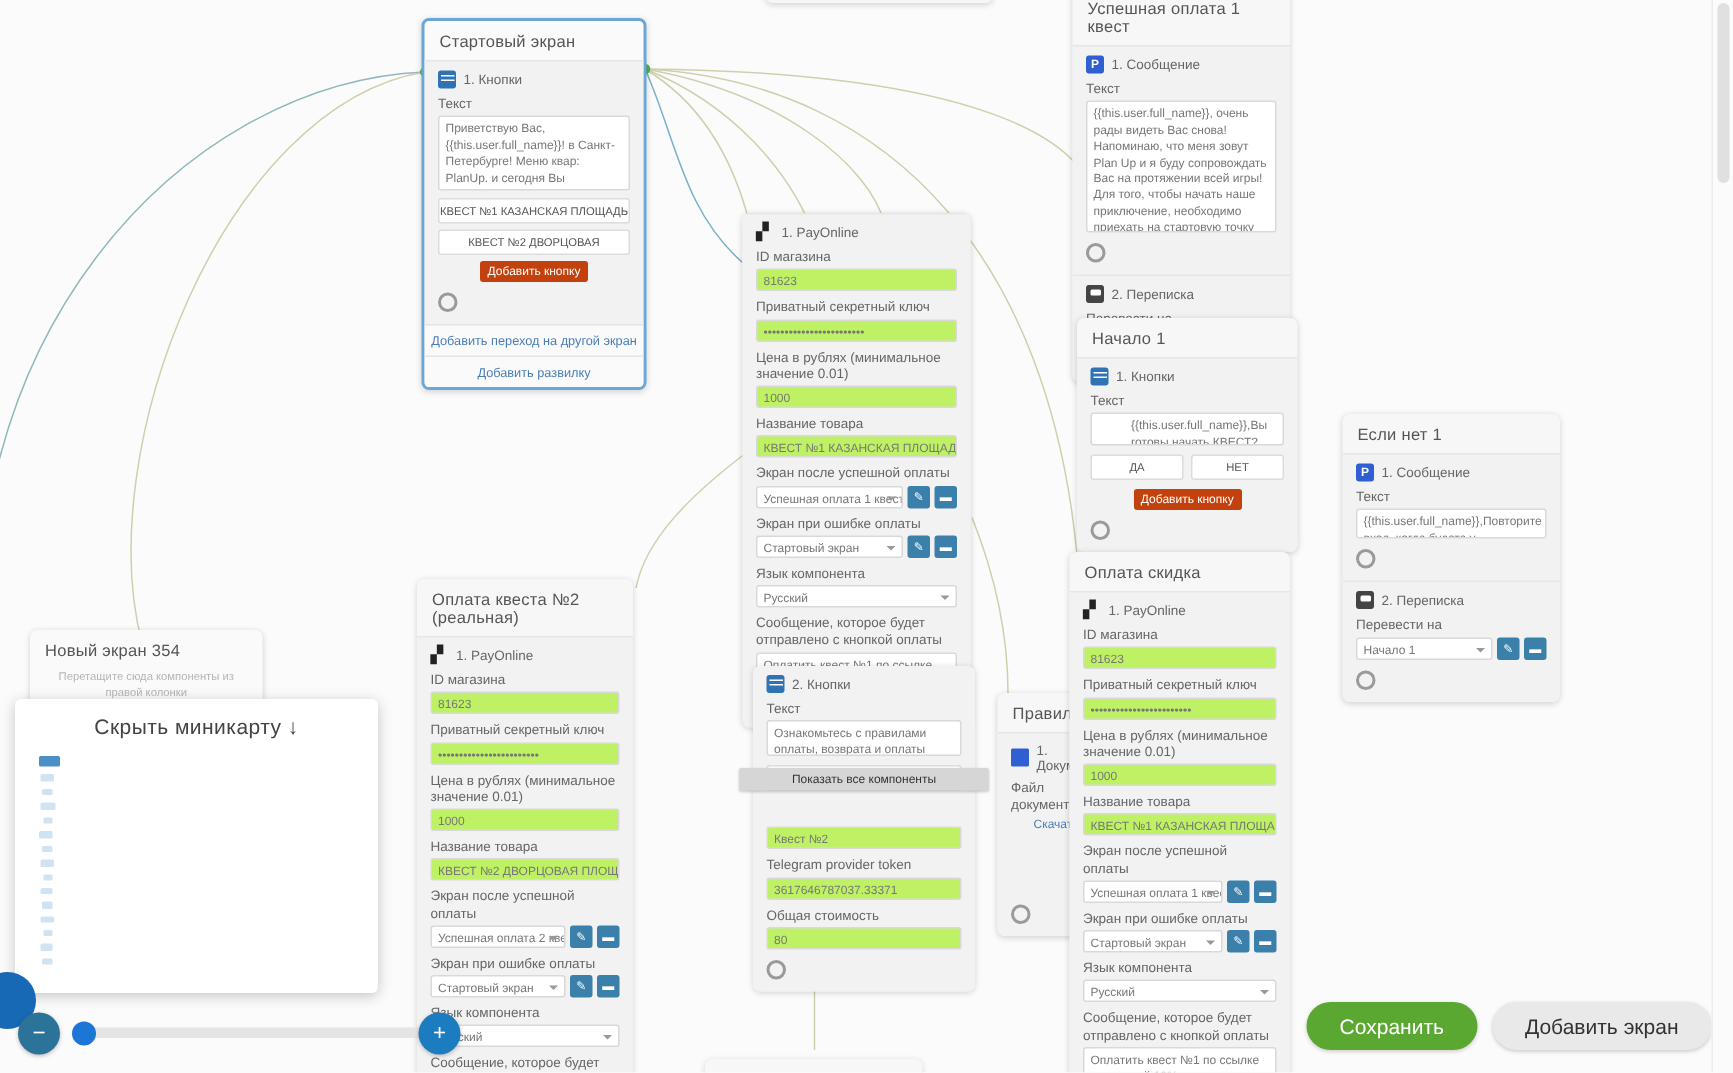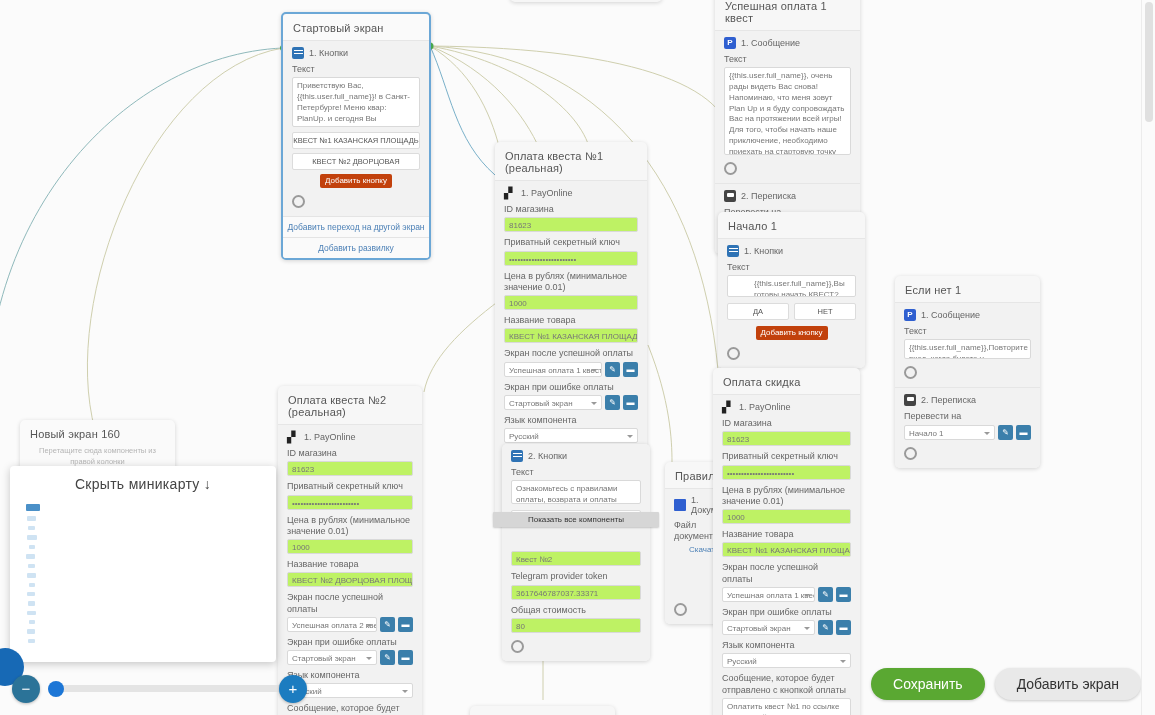--- a/index.html
+++ b/index.html
@@ -83,21 +83,21 @@
 
   
   #tooltip{
     position:absolute;background:#d6d6d6;color:#333;font-size:8px;
     padding:3px 10px;border-radius:1px;box-shadow:0 1px 2px rgba(0,0,0,.2);
     white-space:nowrap;
   }
 
   
   #minimap{
-    position:absolute;left:10px;top:466px;width:266px;height:196px;
+    position:absolute;left:10px;top:466px;width:242px;height:196px;
     background:#fff;border-radius:4px;box-shadow:0 2px 9px rgba(0,0,0,.22);
   }
   #minimap .mm-title{
     text-align:center;font-size:14px;color:#444;padding-top:10px;letter-spacing:.3px;
   }
   #mm-body{position:absolute;left:14px;top:36px;width:270px;height:148px;overflow:hidden;}
   .mm-dot{position:absolute;background:#cfe3f3;border-radius:1px;}
   .mm-sel{position:absolute;background:#4a90c8;border-radius:1px;}
 
   
@@ -181,21 +181,20 @@
         <div class="kbbtn">КВЕСТ №2 ДВОРЦОВАЯ ПЛОЩАДЬ</div>
       </div>
       <div class="addbtn">Добавить кнопку</div>
       <div class="gear"></div>
     </div>
     <div class="footlink">Добавить переход на другой экран</div>
     <div class="footlink">Добавить развилку</div>
   </div>
 
   <div class="node" style="left:495px;top:142px;width:152px;">
-    <div class="node-title">Оплата квеста №1 (реальная)</div>
     <div class="comp">
       <div class="comp-head">
         <span class="cicon pay">▞</span>
         <span class="comp-name">1. PayOnline</span>
       </div>
       <div class="flabel">ID магазина</div>
       <div class="finput">81623</div>
       <div class="flabel">Приватный секретный ключ</div>
       <div class="finput">••••••••••••••••••••••••</div>
       <div class="flabel">Цена в рублях (минимальное значение 0.01)</div>
@@ -269,21 +268,21 @@
       </div>
       <div class="flabel">Язык компонента</div>
       <div class="fselect">Русский</div>
       <div class="flabel">Сообщение, которое будет отправлено с кнопкой оплаты</div>
 
     </div>
 
   </div>
 
   <div class="node" style="left:20px;top:420px;width:155px;height:54px;background:#fafafa;">
-    <div class="node-title">Новый экран 160</div>
+    <div class="node-title">Новый экран 354</div>
     <div style="text-align:center;font-size:7.5px;color:#b5b5b5;line-height:1.4;padding:0 14px;">Перетащите сюда компоненты из правой колонки</div>
   </div>
 
   <div class="node" style="left:665px;top:462px;width:78px;">
     <div class="node-title">Правила</div>
     <div class="comp">
       <div class="comp-head">
         <span class="cicon doc"></span>
         <span class="comp-name">1. Документ</span>
       </div>

